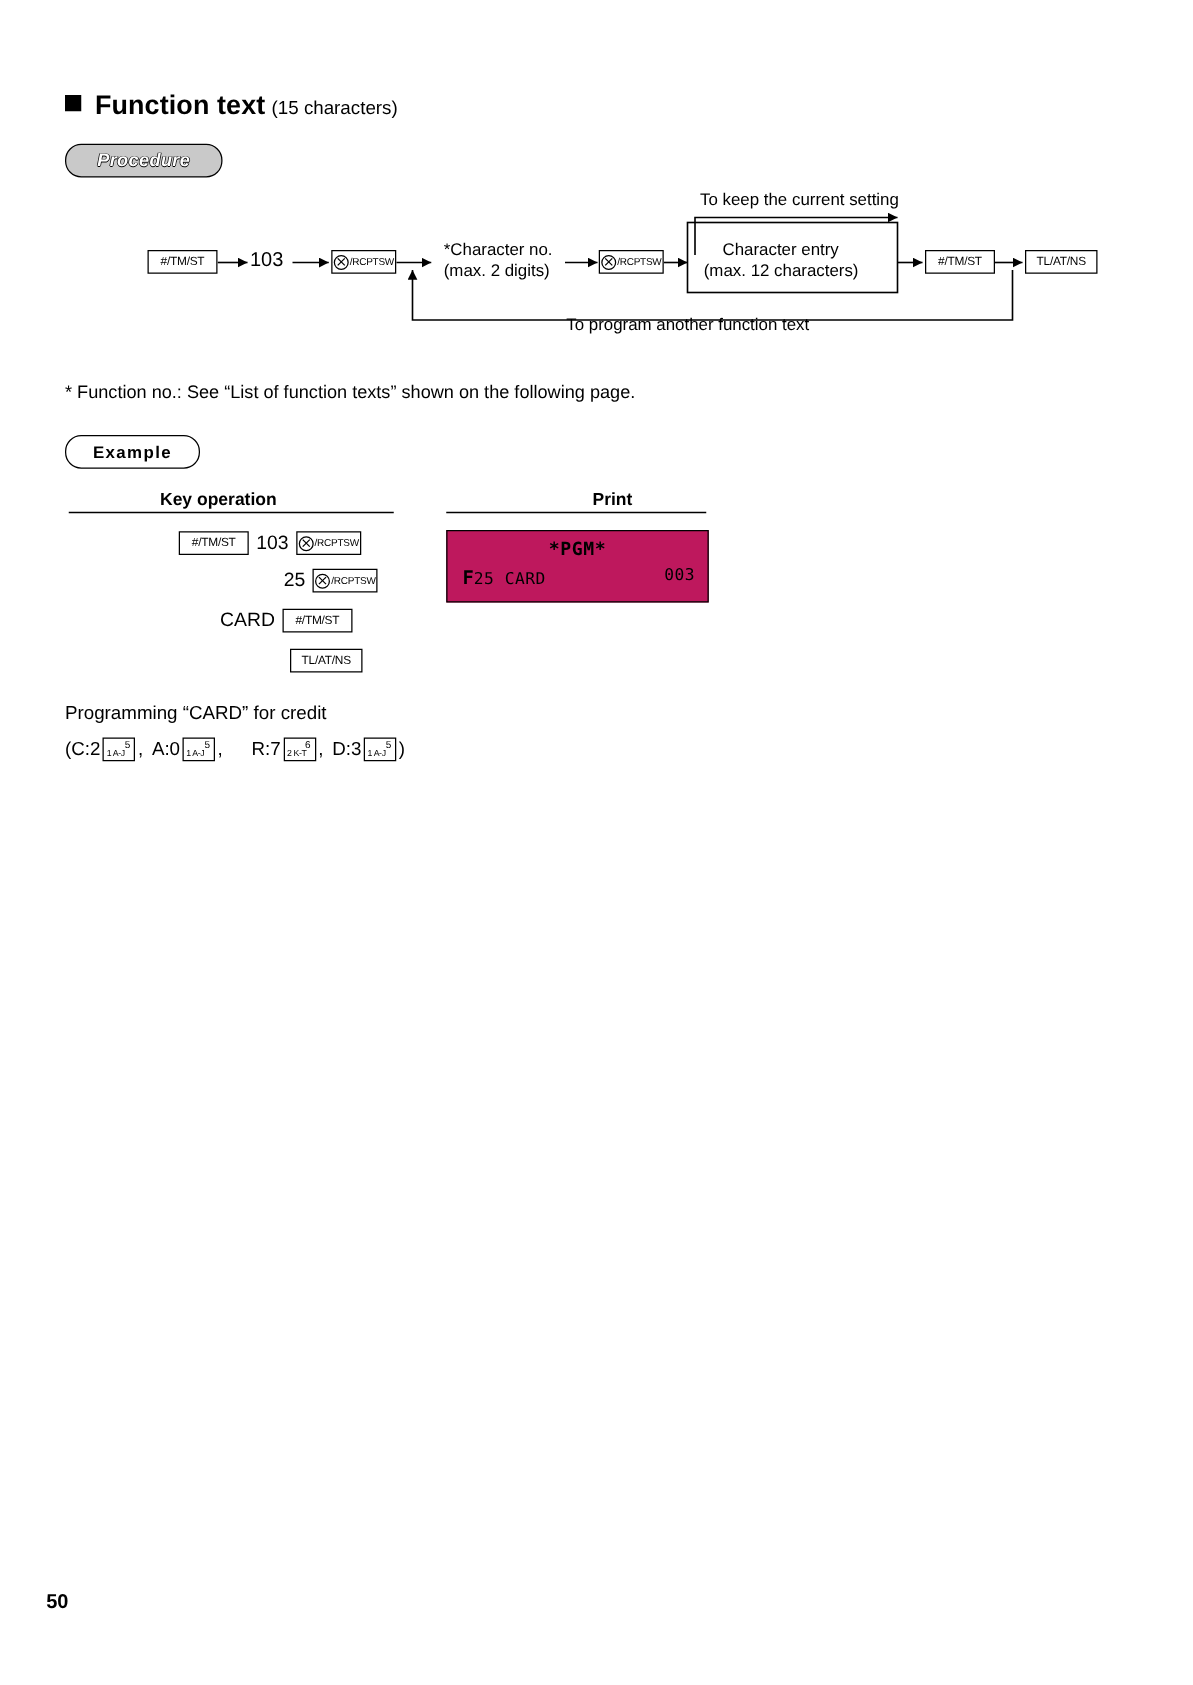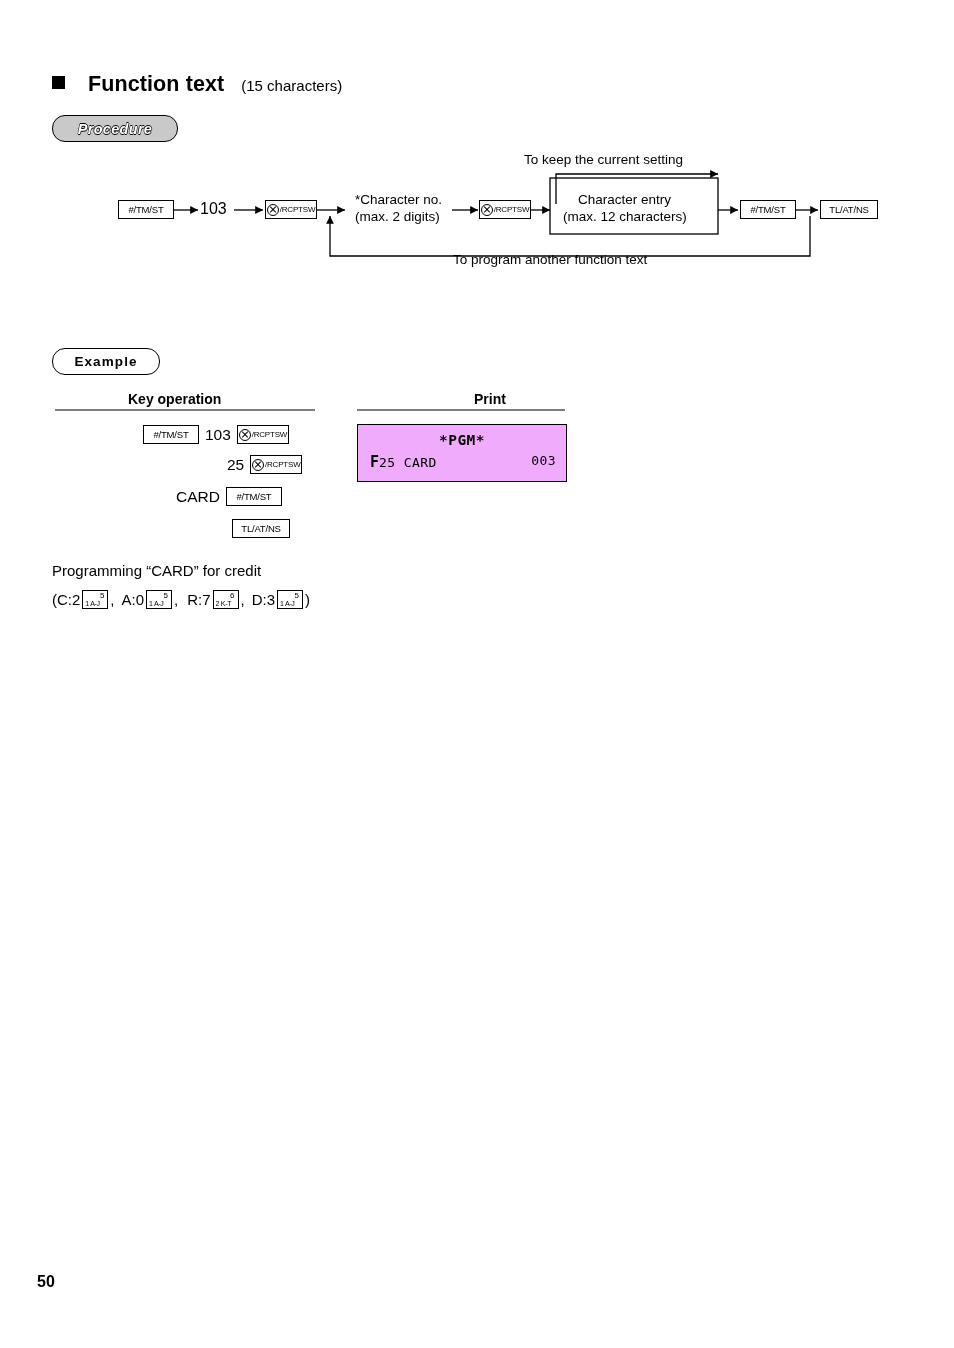--- a/index.html
+++ b/index.html
@@ -21,21 +21,20 @@
     height: 1348px;
   }
 
   
   .heading {
     position: absolute;
     left: 52px;
     top: 72px;
     display: flex;
     align-items: baseline;
-    gap: 12px;
   }
   .heading .bullet {
     width: 13px;
     height: 13px;
     background: #000;
     margin-right: 11px;
     position: relative;
     top: -2px;
   }
   .heading .title {
@@ -168,21 +167,21 @@
     font-size: 15.5px;
     white-space: nowrap;
   }
   .print-box {
     position: absolute;
     left: 357px;
     top: 424px;
     width: 208px;
     height: 56px;
     border: 1px solid #000;
-    background: #f0abfc;
+    background: #be185d;
   }
   .pgm {
     position: absolute;
     left: 0;
     top: 7px;
     width: 208px;
     text-align: center;
     font-family: "DejaVu Sans Mono", monospace;
     font-size: 14.5px;
     font-weight: bold;
@@ -328,25 +327,26 @@
     <div class="flowtext" style="left:563px; top:68px;">(max. 12 characters)</div>
 
     <div class="keybox" style="left:740px; top:60px; width:56px; height:19px;">
       <span class="kt">#/TM/ST</span>
     </div>
 
     <div class="keybox" style="left:820px; top:60px; width:58px; height:19px;">
       <span class="kt">TL/AT/NS</span>
     </div>
 
-    <div class="flowtext" style="left:524px; top:11px;">To keep the current setting</div>
+    <div class="flowtext" style="left:560px; top:11px;">To keep the current setting</div>
 
     <div class="flowtext" style="left:453px; top:111px;">To program another function text</div>
   </div>
 
+  <div class="footnote">* Function no.: See “List of function texts” shown on the following page.</div>
 
   <div class="pill-example">Example</div>
 
   <div class="col-head" style="left:128px; top:391px;">Key operation</div>
   <div class="col-head" style="left:442px; top:391px;margin-left:32px;">Print</div>
 
   <div class="op-line" style="left:143px; top:425px;">
     <div class="keybox" style="position:relative; width:56px; height:19px;">
       <span class="kt">#/TM/ST</span>
     </div>
@@ -396,21 +396,21 @@
       <span class="tr">5</span>
       <span class="bl">1 A-J</span>
     </span>
     <span>,</span>
     <span style="margin-left:7px;">A:0</span>
     <span class="charkey">
       <span class="tr">5</span>
       <span class="bl">1 A-J</span>
     </span>
     <span>,</span>
-    <span style="margin-left:9px;">R:7</span>
+    <span style="margin-left:23px;">R:7</span>
     <span class="charkey">
       <span class="tr">6</span>
       <span class="bl">2 K-T</span>
     </span>
     <span>,</span>
     <span style="margin-left:7px;">D:3</span>
     <span class="charkey">
       <span class="tr">5</span>
       <span class="bl">1 A-J</span>
     </span>

